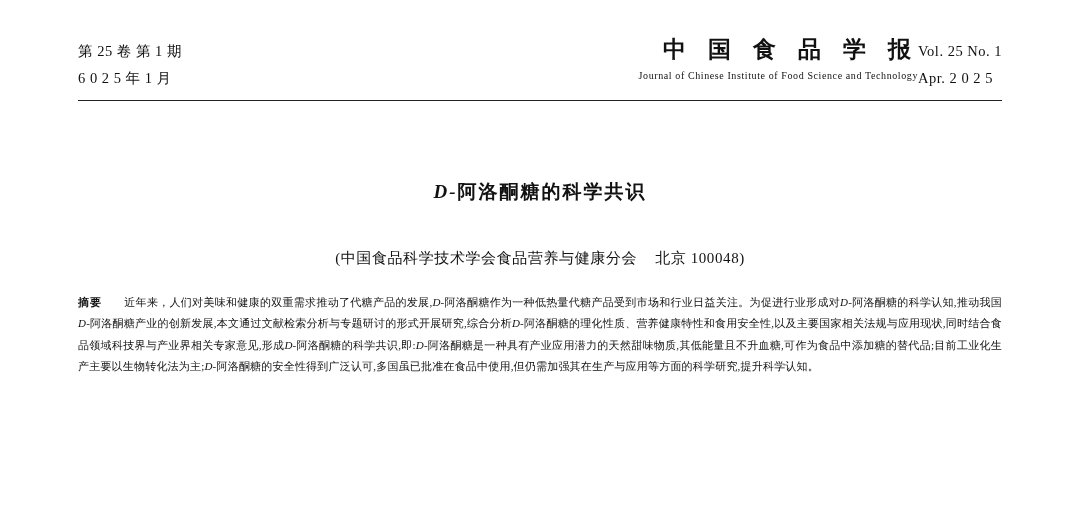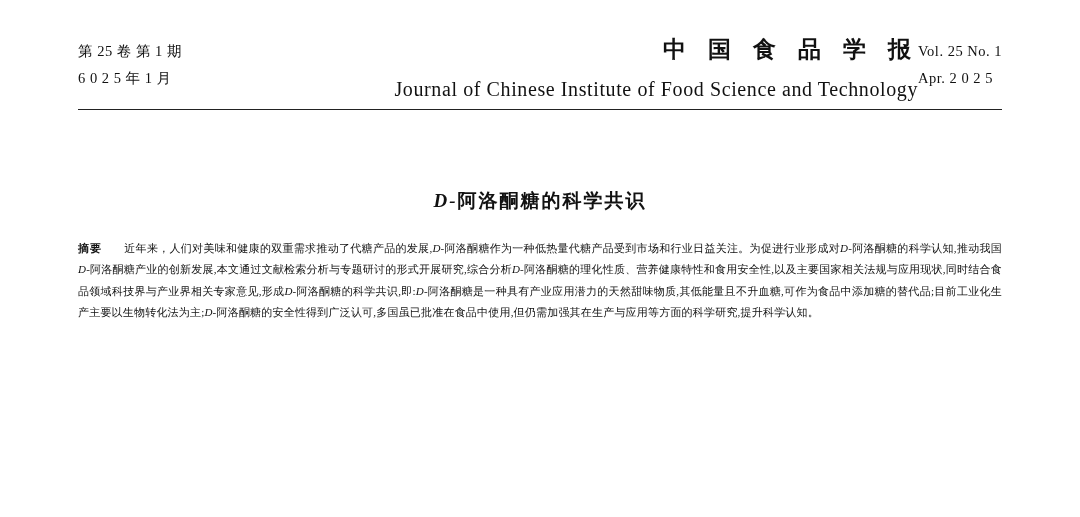--- a/index.html
+++ b/index.html
@@ -50,23 +50,23 @@
     margin-top: -4px;
   }
   .journal-cn {
     font-size: 23px;
     letter-spacing: 7px;
     font-family: "DejaVu Serif", "Liberation Serif", serif;
     font-weight: 600;
     line-height: 1.3;
   }
   .journal-en {
-    font-size: 20px;
+    font-size: 10px;
     letter-spacing: 0.6px;
-    margin-top: 14px;
+    margin-top: 6px;
     font-family: "Liberation Serif", "DejaVu Serif", serif;
   }
 
   .rule {
     margin-top: 8px;
     border: 0;
     border-top: 1.6px solid #222;
     width: 100%;
   }
 
@@ -135,16 +135,17 @@
     <div class="mast-right">
       <div>Vol. 25  No. 1</div>
       <div>Apr. 2 0 2 5</div>
     </div>
   </div>
 
   <hr class="rule">
 
   <h1 class="title"><span class="ital">D-</span><span>阿洛酮糖的科学共识</span></h1>
 
+  <div class="affiliation"><span>(中国食品科学技术学会食品营养与健康分会</span><span class="affil-gap"></span><span>北京  100048)</span></div>
 
   <div class="abstract"><span class="abstract-label">摘要</span><span class="abstract-gap"></span><span>近年来，人们对美味和健康的双重需求推动了代糖产品的发展,</span><span class="ital">D-</span><span>阿洛酮糖作为一种低热量代糖产品受到市场和行业日益关注。为促进行业形成对</span><span class="ital">D-</span><span>阿洛酮糖的科学认知,推动我国</span><span class="ital">D-</span><span>阿洛酮糖产业的创新发展,本文通过文献检索分析与专题研讨的形式开展研究,综合分析</span><span class="ital">D-</span><span>阿洛酮糖的理化性质、营养健康特性和食用安全性,以及主要国家相关法规与应用现状,同时结合食品领域科技界与产业界相关专家意见,形成</span><span class="ital">D-</span><span>阿洛酮糖的科学共识,即:</span><span class="ital">D-</span><span>阿洛酮糖是一种具有产业应用潜力的天然甜味物质,其低能量且不升血糖,可作为食品中添加糖的替代品;目前工业化生产主要以生物转化法为主;</span><span class="ital">D-</span><span>阿洛酮糖的安全性得到广泛认可,多国虽已批准在食品中使用,但仍需加强其在生产与应用等方面的科学研究,提升科学认知。</span></div>
 
 </div>
 
 </body></html>

